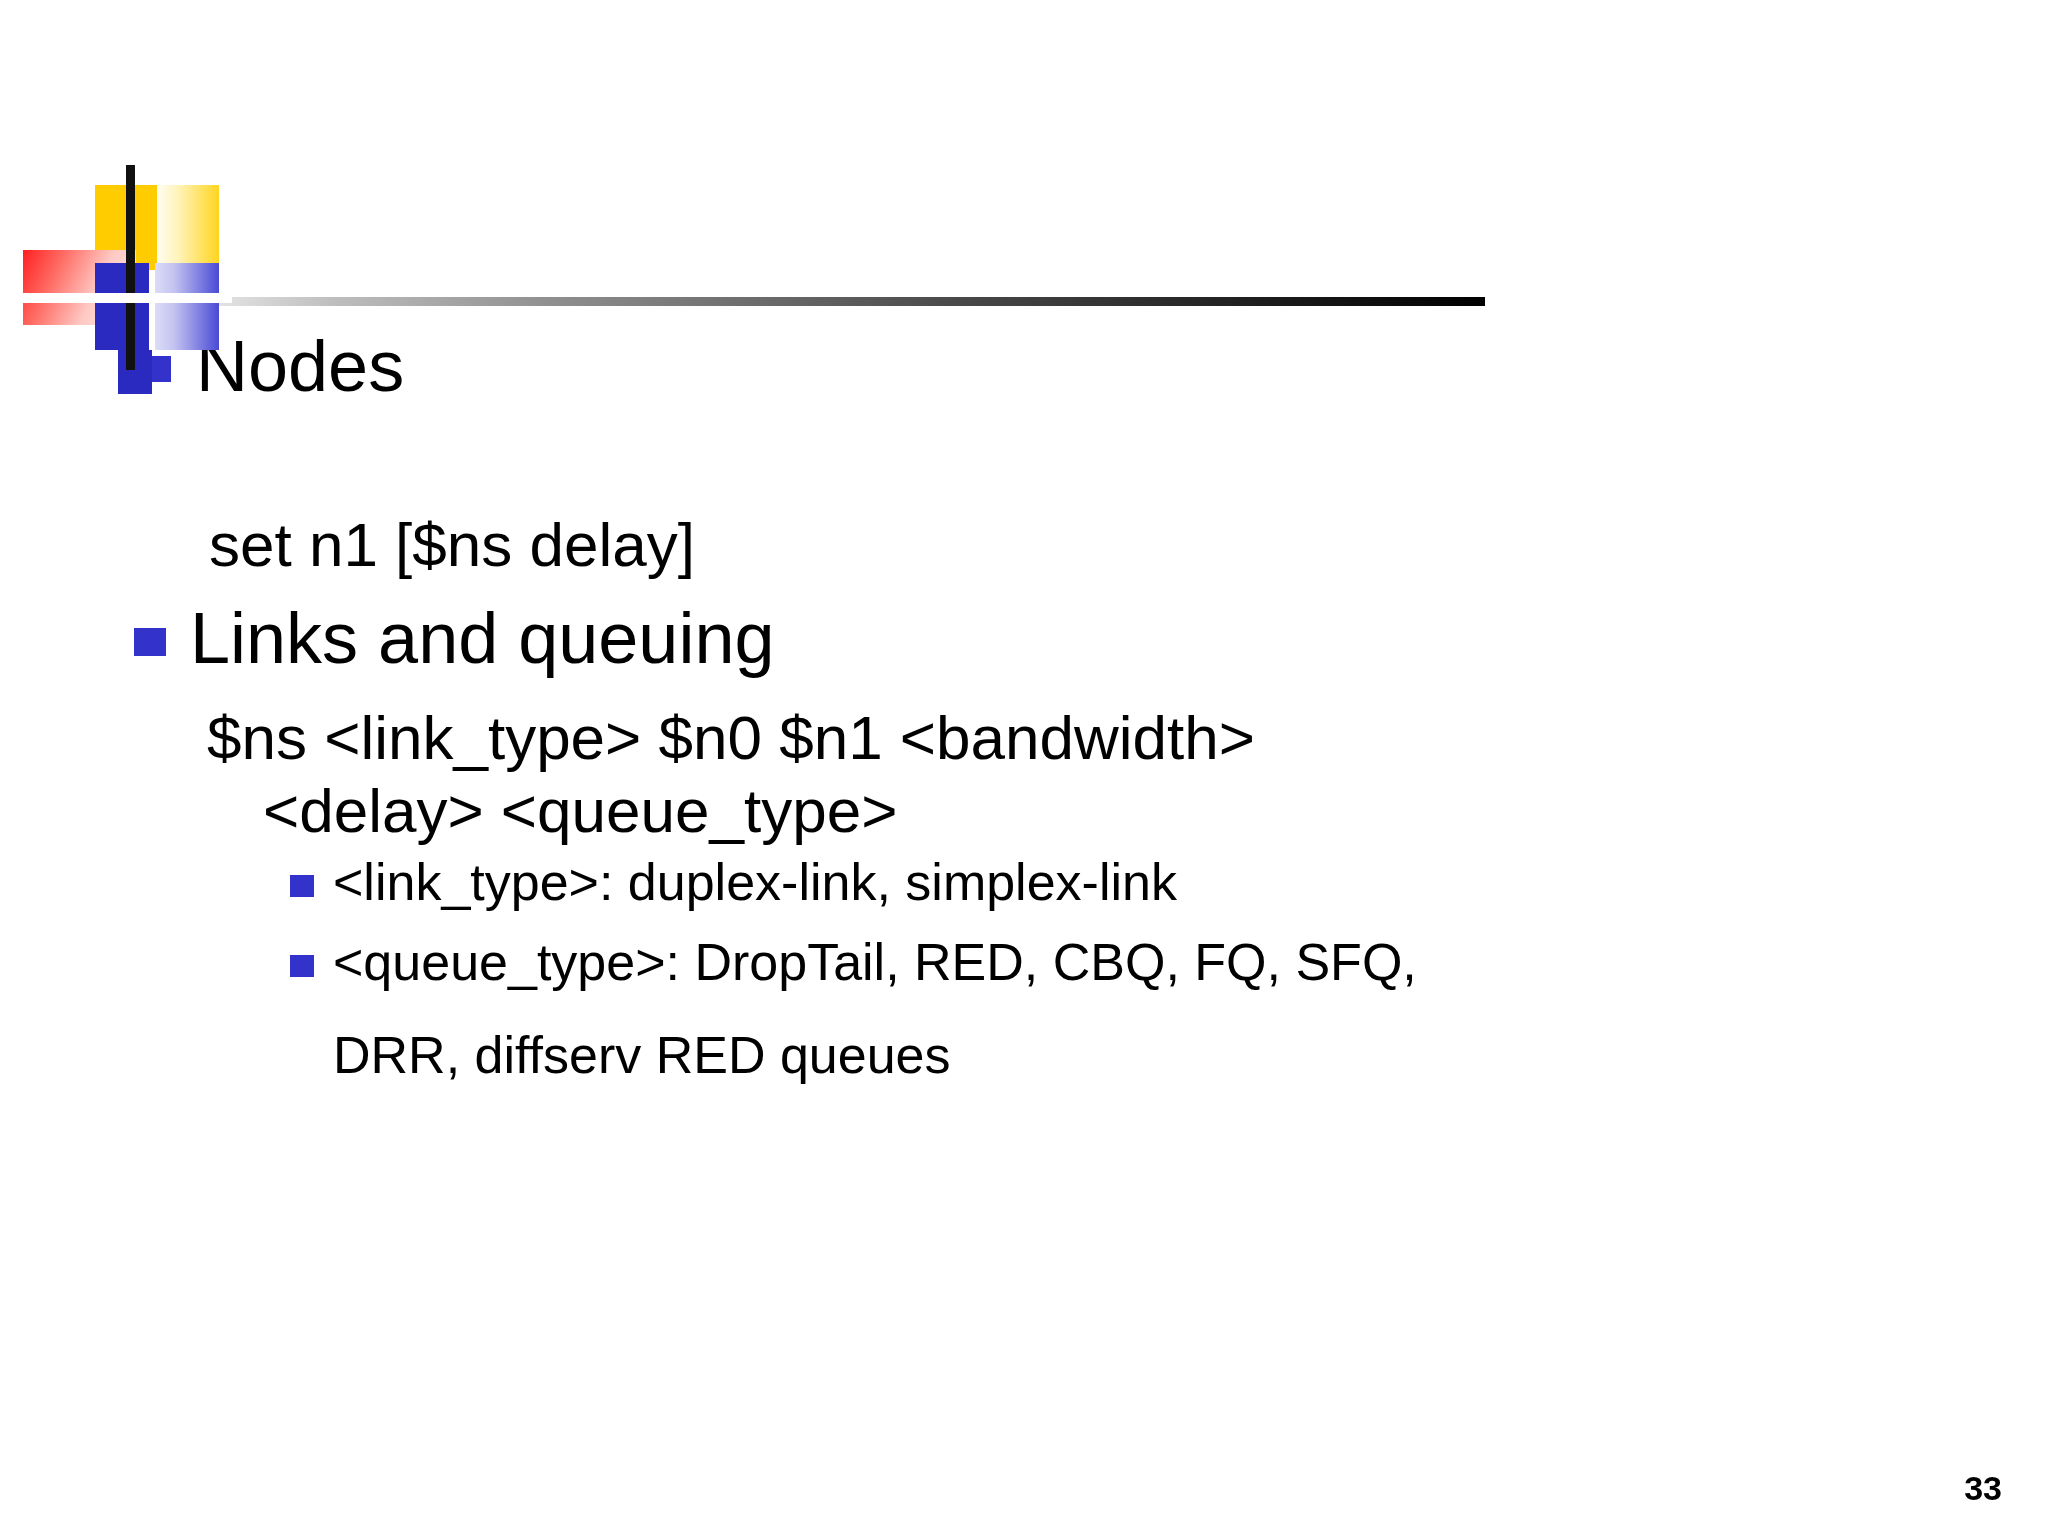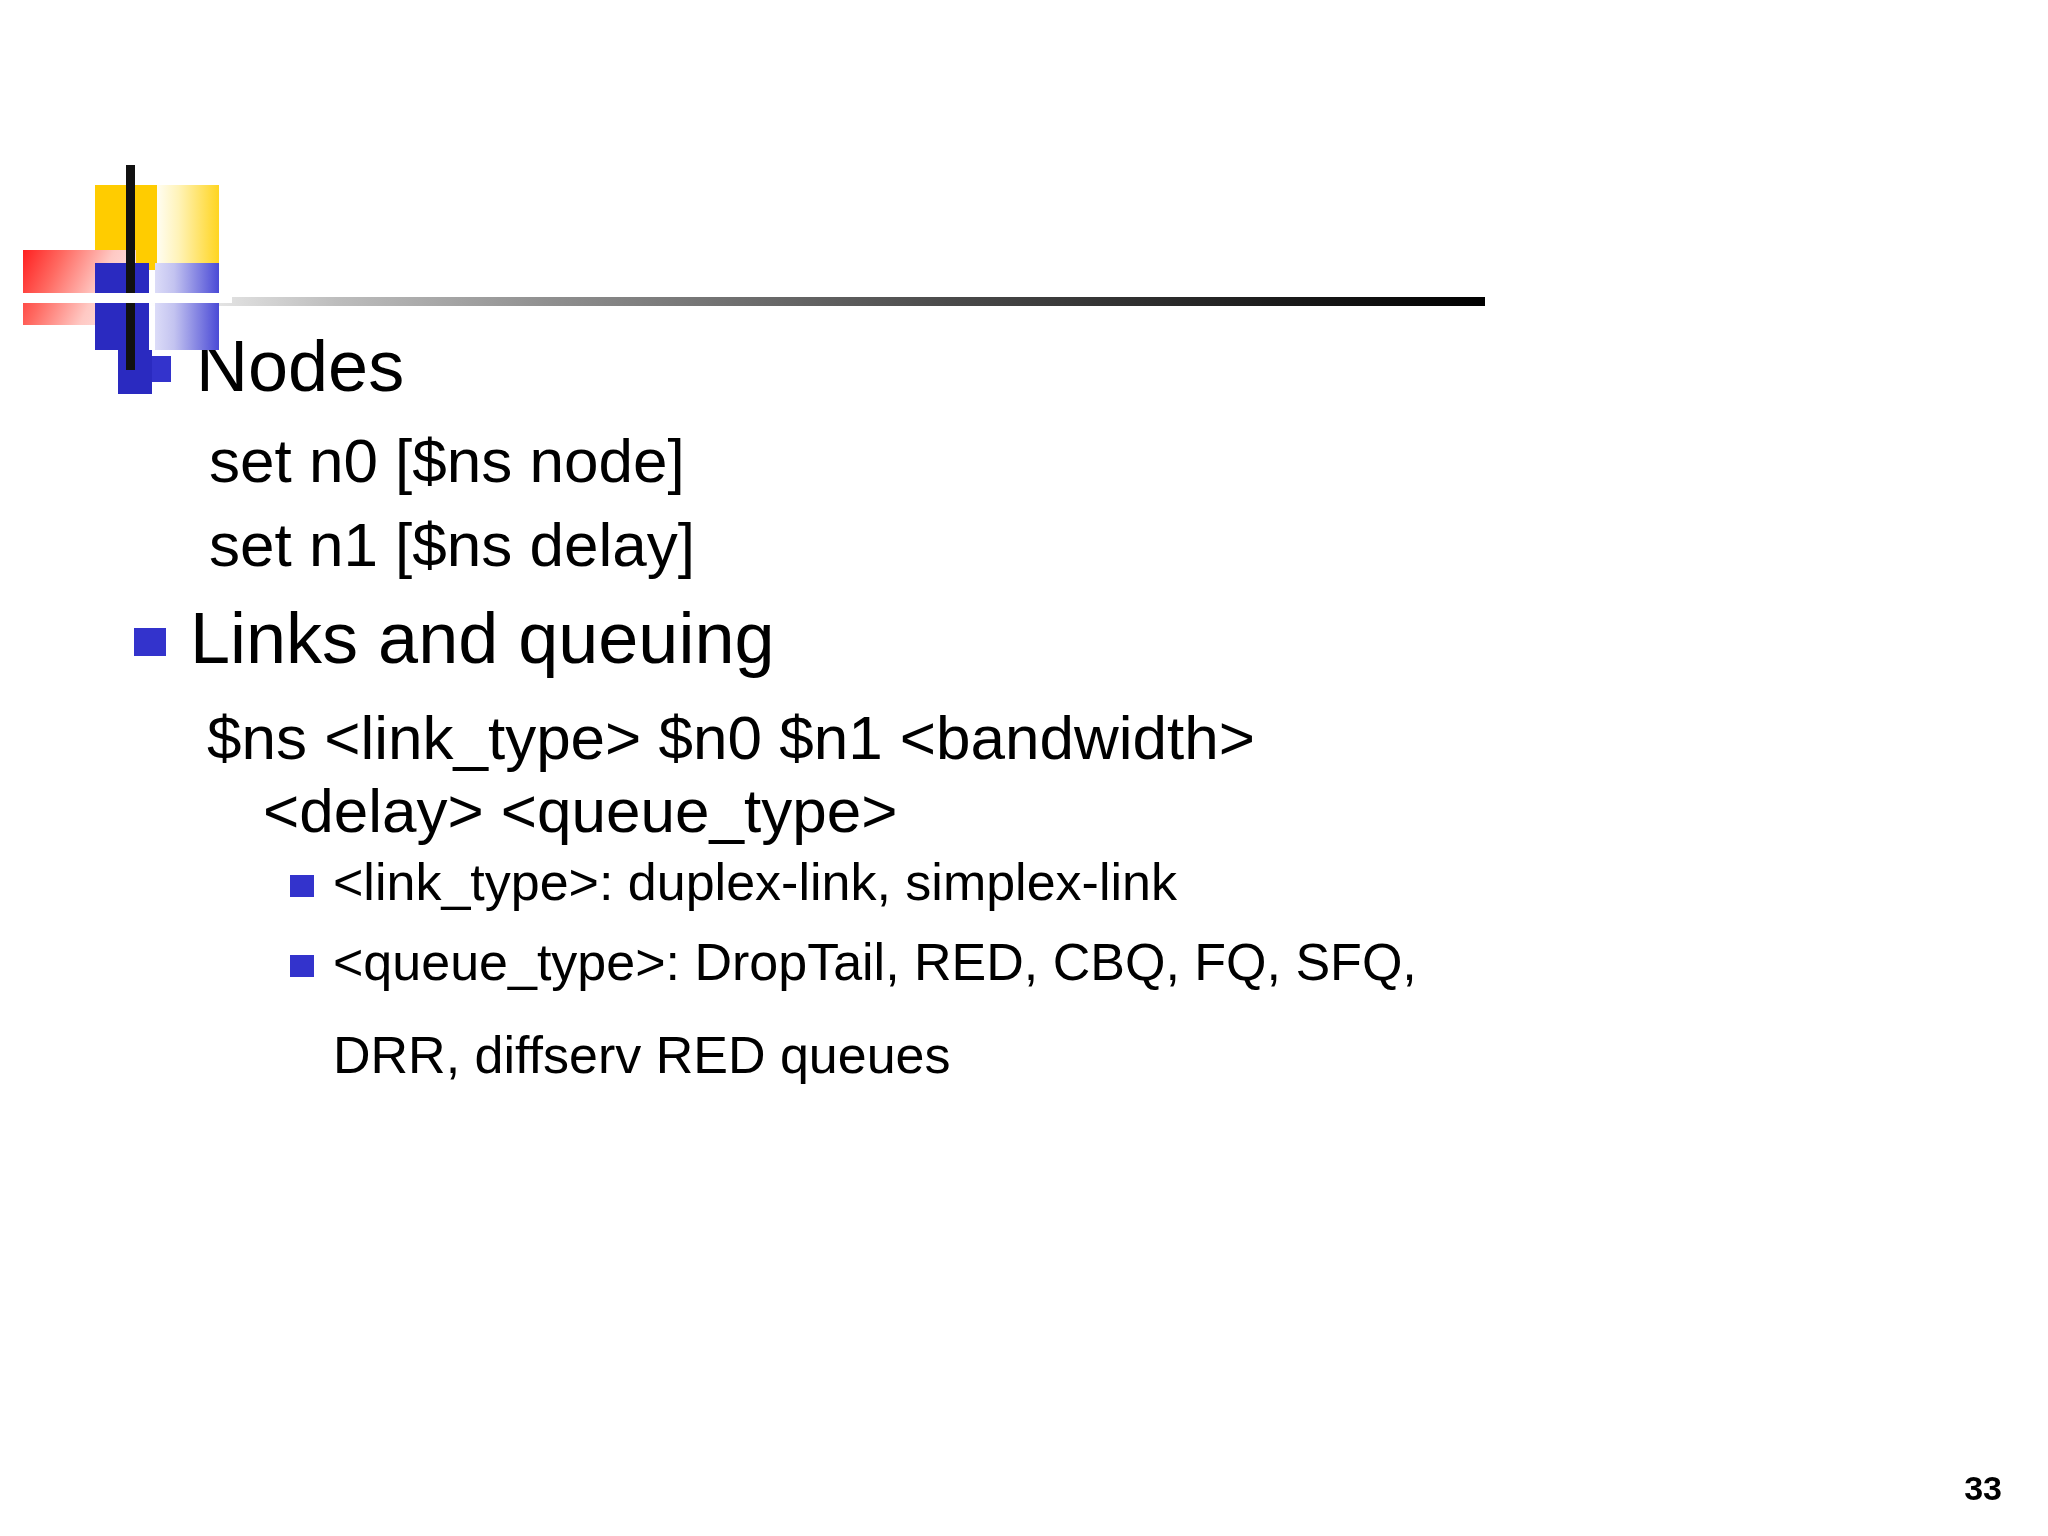--- a/index.html
+++ b/index.html
@@ -152,21 +152,20 @@
     <div class="deco-hline"></div>
   </div>
 
   <div class="title-rule"></div>
 
   <div class="body-area">
 
     <div class="bullet-sq" style="left:141px; top:356px; width:30px; height:26px;"></div>
     <div class="line lvl1" style="left:196px; top:328px;">Nodes</div>
 
-    <div class="line lvl2" style="left:209px; top:428px;">set n0 [$ns node]</div>
 
     <div class="line lvl2" style="left:209px; top:512px;">set n1 [$ns delay]</div>
 
     <div class="bullet-sq" style="left:134px; top:628px; width:32px; height:28px;"></div>
     <div class="line lvl1" style="left:190px; top:600px;">Links and queuing</div>
 
     <div class="line lvl2" style="left:207px; top:705px;">$ns &lt;link_type&gt; $n0 $n1 &lt;bandwidth&gt;</div>
     <div class="line lvl2" style="left:263px; top:778px;">&lt;delay&gt; &lt;queue_type&gt;</div>
 
     <div class="bullet-sq" style="left:290px; top:875px; width:24px; height:22px;"></div>

